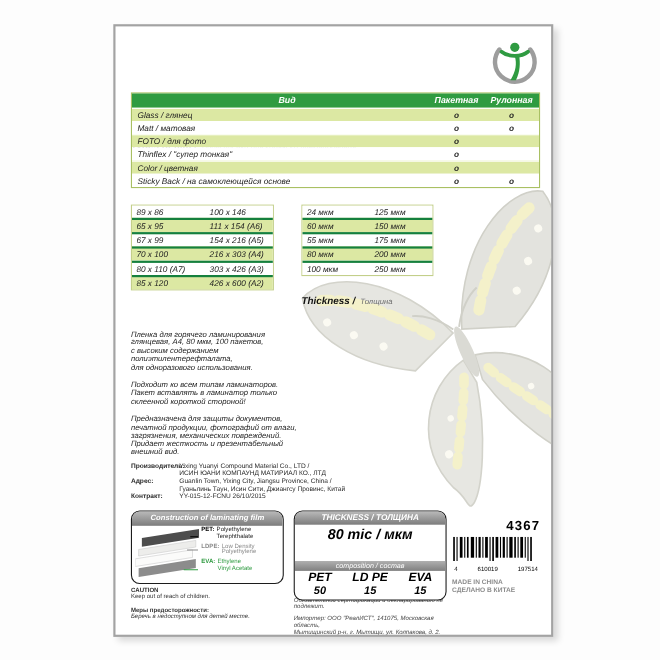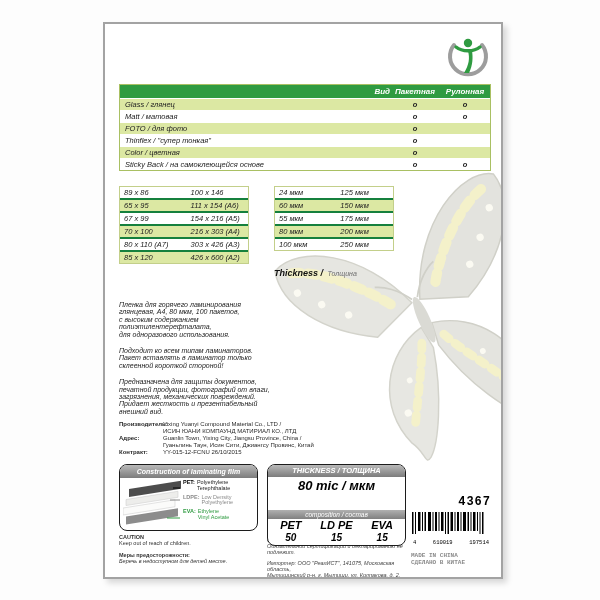--- a/index.html
+++ b/index.html
@@ -23,21 +23,21 @@
   .sec-sub{font-style:italic;font-size:7px;color:#6d6d6d;font-weight:normal;}
 
   
   .types-table{left:14px;top:60px;width:370px;border:1px solid #a9c063;z-index:1;position:absolute;}
   .t-head{display:flex;background:#2f9b41;color:#fff;font-weight:bold;font-style:italic;
           font-size:8px;height:13px;align-items:center;}
   .t-row{display:flex;font-style:italic;font-size:7.5px;height:11px;align-items:center;
          color:#222;border-top:1px solid #fff;background:#fff;}
   .t-row.stripe{background:#dce8a3;}
   .t-name{flex:1;padding-left:5px;}
-  .t-head .t-name{text-align:right;padding-left:12px;}
+  .t-head .t-name{text-align:center;padding-left:12px;}
   .t-mark{width:50px;text-align:center;font-weight:bold;}
 
   
   .mini-table{position:absolute;border:1px solid #c3cf8a;z-index:1;background:#fff;}
   .m-row{display:flex;height:11px;align-items:center;font-style:italic;font-size:7.5px;
          color:#222;border-top:2px solid #15803d;background:#fff;}
   .m-row:first-child{border-top:none;}
   .m-row.stripe{background:#dce8a3;}
   .m-c1{width:52%;padding-left:4px;}
   .m-c2{flex:1;}
@@ -82,21 +82,21 @@
 
   .fine-print{left:162px;top:513px;width:152px;font-size:5.5px;line-height:6.2px;
               font-style:italic;color:#444;z-index:1;position:absolute;}
   .fine-print p{margin:0 0 4px 0;}
 
   .caution{left:14px;top:510px;width:130px;font-size:5.5px;line-height:6.3px;color:#333;
            z-index:1;position:absolute;}
   .caution .hd{font-weight:bold;}
   .caution .blk{margin-bottom:5px;}
 
-  .barcode-block{left:306px;top:471px;width:80px;z-index:1;position:absolute;font-family:Liberation Mono, monospace;}
+  .barcode-block{left:306px;top:447px;width:80px;z-index:1;position:absolute;}
   .sku{font-weight:bold;font-size:12px;text-align:right;letter-spacing:1px;color:#000;}
   .bars{margin-top:3px;}
   .bc-digits{display:flex;justify-content:space-between;font-size:5.5px;color:#000;
              padding:0 2px;}
   .made-in{margin-top:6px;font-size:6px;line-height:7px;font-weight:bold;color:#8b8b8b;}
 </style>
 </head>
 <body>
 
 <div class="canvas">

